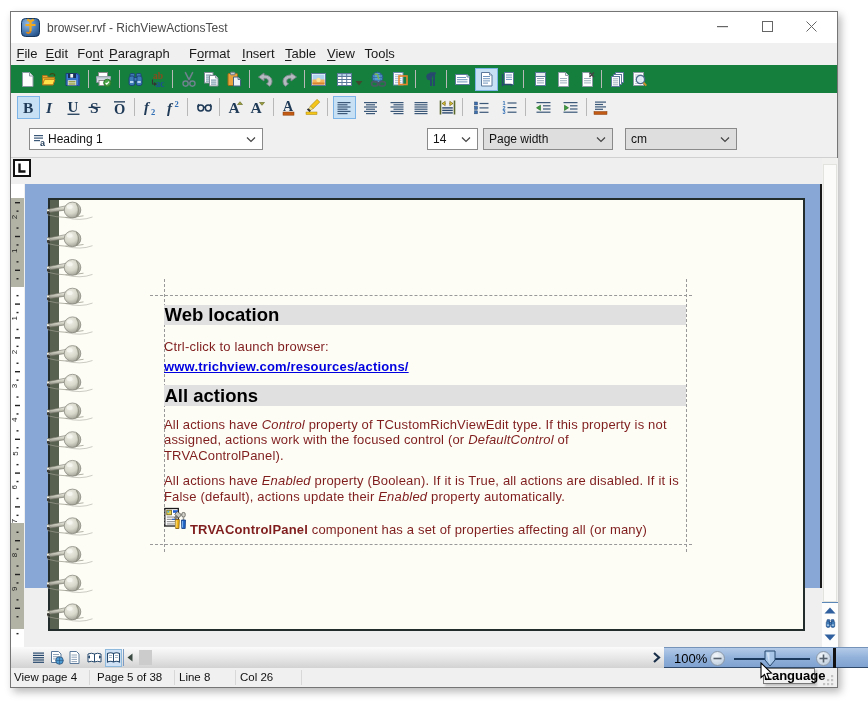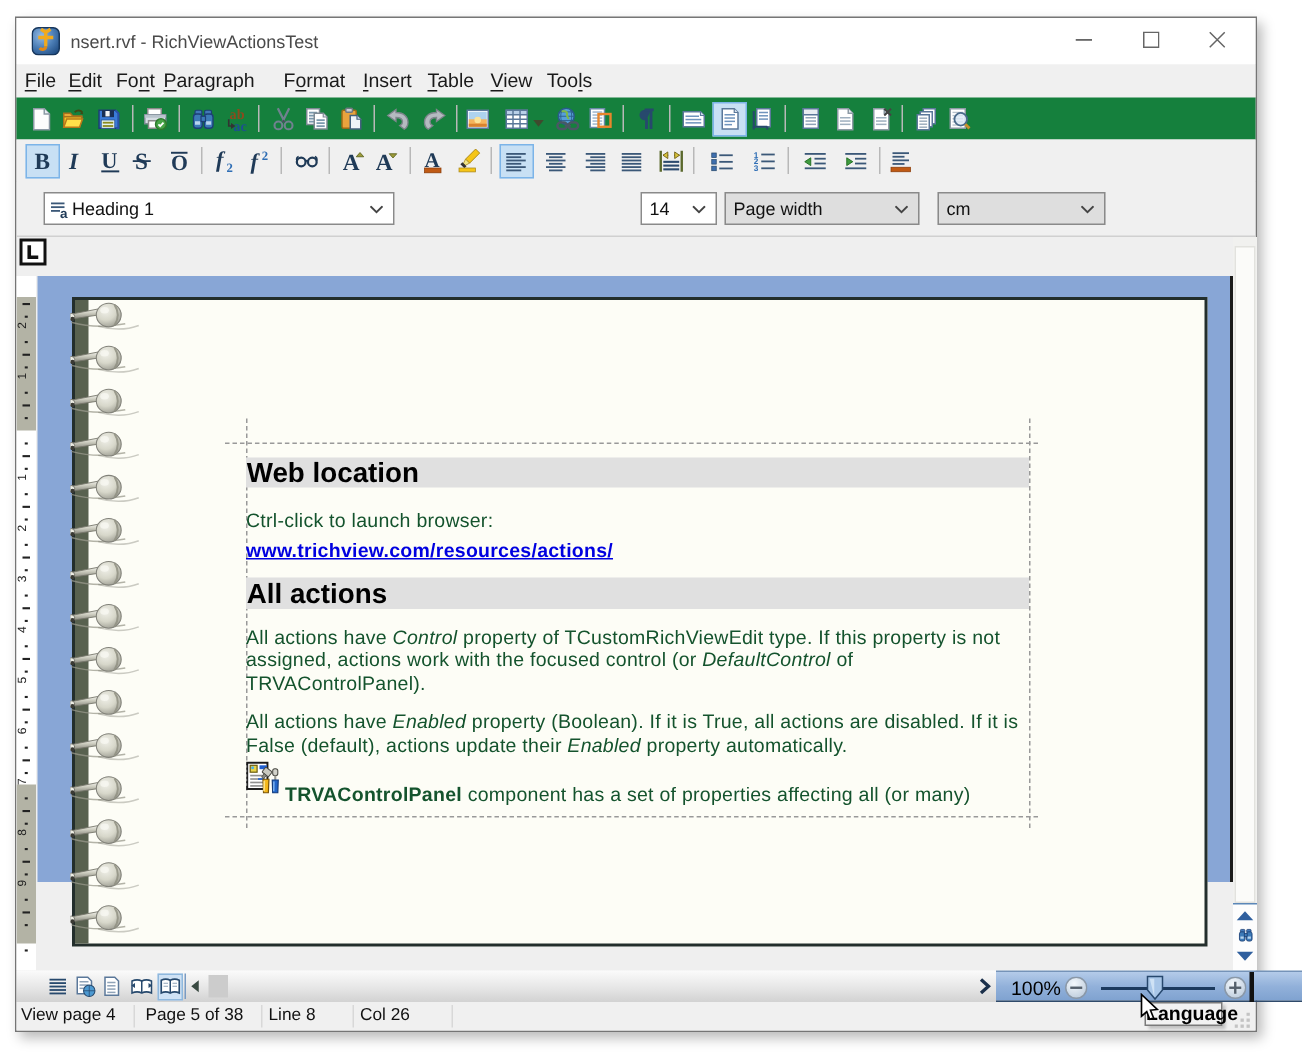--- a/index.html
+++ b/index.html
@@ -18,21 +18,21 @@
 .combo.gray{background:#dedede}
 .combo .ct{position:absolute;left:5px;top:3px;white-space:nowrap}
 #docarea{position:absolute;left:0;top:146px;width:826px;height:489px;background:#efefef}
 #canvas{position:absolute;left:14px;top:26px;width:797px;height:404px;background:#88a6d6;border-right:2px solid #1a1a1a}
 #page{position:absolute;left:23px;top:14px;width:757px;height:433px;background:#fdfdf6;border:2px solid #232e2c}
 #vscroll{position:absolute;left:811px;top:0;width:16px;height:489px;background:#f1f1ef}
 #lbox{position:absolute;left:2px;top:1px;width:18px;height:18px;background:#fff;border:2px solid #111;font-weight:bold;font-size:11px;color:#111;text-align:center;line-height:14px}
 .dash-v{position:absolute;width:1px;border-left:1px dashed #999}
 .dash-h{position:absolute;height:1px;border-top:1px dashed #999}
 .hbar{position:absolute;background:#e0e0e0;left:138.5px;width:522px;color:#000;font-weight:bold;font-family:"Liberation Sans",sans-serif}
-.body-t{position:absolute;left:139px;font-size:13px;color:#14532d;line-height:15.6px;white-space:nowrap;letter-spacing:0.18px}
+.body-t{position:absolute;left:139px;font-size:13px;color:#7f1d1d;line-height:15.6px;white-space:nowrap;letter-spacing:0.18px}
 #bottomrow{position:absolute;left:0;top:635px;width:826px;height:21px;background:linear-gradient(#fbfbfb,#e6e6e6 55%,#d2d2d2)}
 #zoompanel{position:absolute;left:653px;top:0;width:208px;height:21px;background:linear-gradient(#b4cbe9,#92b1da 50%,#7fa2d0);border-top:1px solid #7593b8;border-bottom:1px solid #2f4a6a}
 #statusbar{position:absolute;left:0;top:656px;width:826px;height:19px;background:#f0f0f0;font-size:11.5px;color:#111}
 .ssep{position:absolute;top:2px;width:1px;height:15px;background:#d8d8d8}
 .stext{position:absolute;top:3px}
 #tooltip{position:absolute;left:763px;top:668px;width:52px;height:16px;background:#f2f2f2;border:1px solid #7a7a7a;font-size:13px;font-weight:bold;color:#000;text-align:center;line-height:14px;box-shadow:2px 2px 2px rgba(0,0,0,0.2)}
 </style></head><body>
 <div id="win">
     <div id="titlebar">
       <svg class="abs" style="left:10px;top:6px" width="19" height="19" viewBox="0 0 19 19">
@@ -40,21 +40,21 @@
           <radialGradient id="appbg" cx="35%" cy="30%" r="85%">
             <stop offset="0" stop-color="#96bce4"></stop>
             <stop offset="0.55" stop-color="#4a7cb4"></stop>
             <stop offset="1" stop-color="#1e4a80"></stop>
           </radialGradient>
         </defs>
         <rect x="0.5" y="0.5" width="18" height="18" rx="4" fill="url(#appbg)" stroke="#16365c"></rect>
         <path d="M9.5 3.5v9.5 M4.5 7h10 M9.5 3.5l-3.2-2 M9.5 3.5l3.2-2" stroke="#f2aa1c" stroke-width="2.2" fill="none"></path>
         <path d="M9.5 13c0 2-2.8 2.6-4 1" stroke="#e08818" stroke-width="2" fill="none"></path>
       </svg>
-      <div id="title">nsert.rvf - RichViewActionsTest</div>
+      <div id="title">browser.rvf - RichViewActionsTest</div>
       <svg class="abs" style="left:706px;top:14px" width="11" height="2" viewBox="0 0 11 2">
         <rect width="11" height="1.2" fill="#666"></rect>
       </svg>
       <svg class="abs" style="left:751px;top:9px" width="11" height="11" viewBox="0 0 11 11">
         <rect x="0.5" y="0.5" width="10" height="10" fill="none" stroke="#666"></rect>
       </svg>
       <svg class="abs" style="left:795px;top:9px" width="11" height="11" viewBox="0 0 11 11">
         <path d="M0.5 0.5l10 10 M10.5 0.5l-10 10" stroke="#666" fill="none"></path>
       </svg>
     </div>

